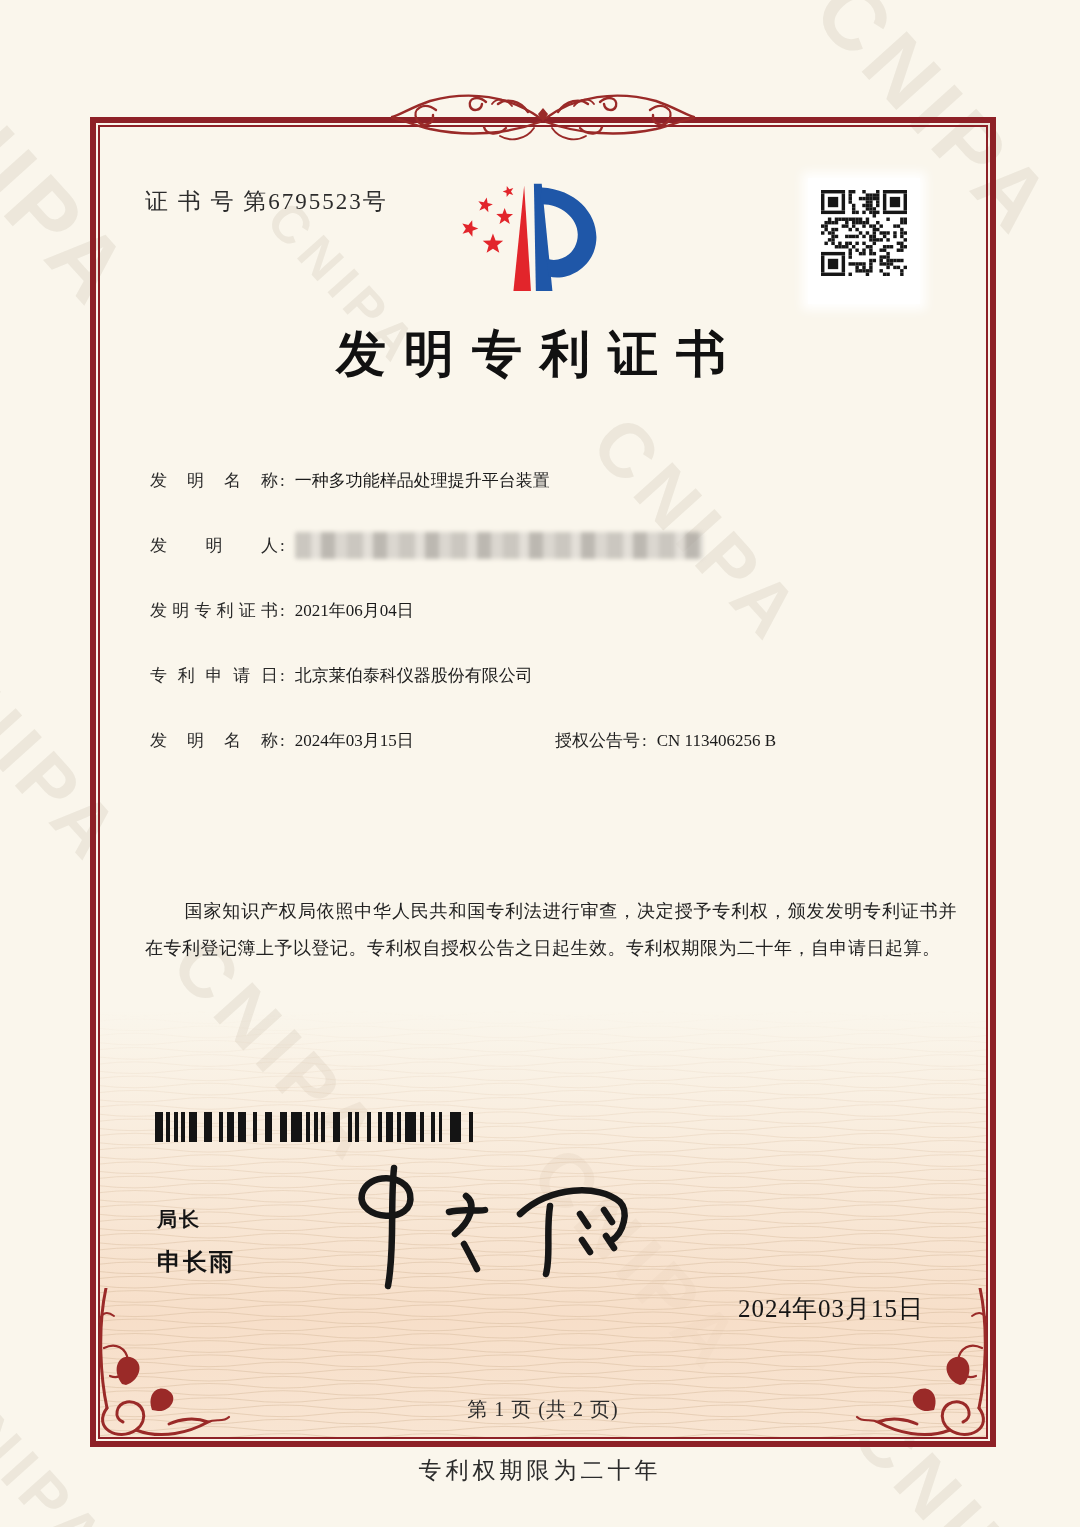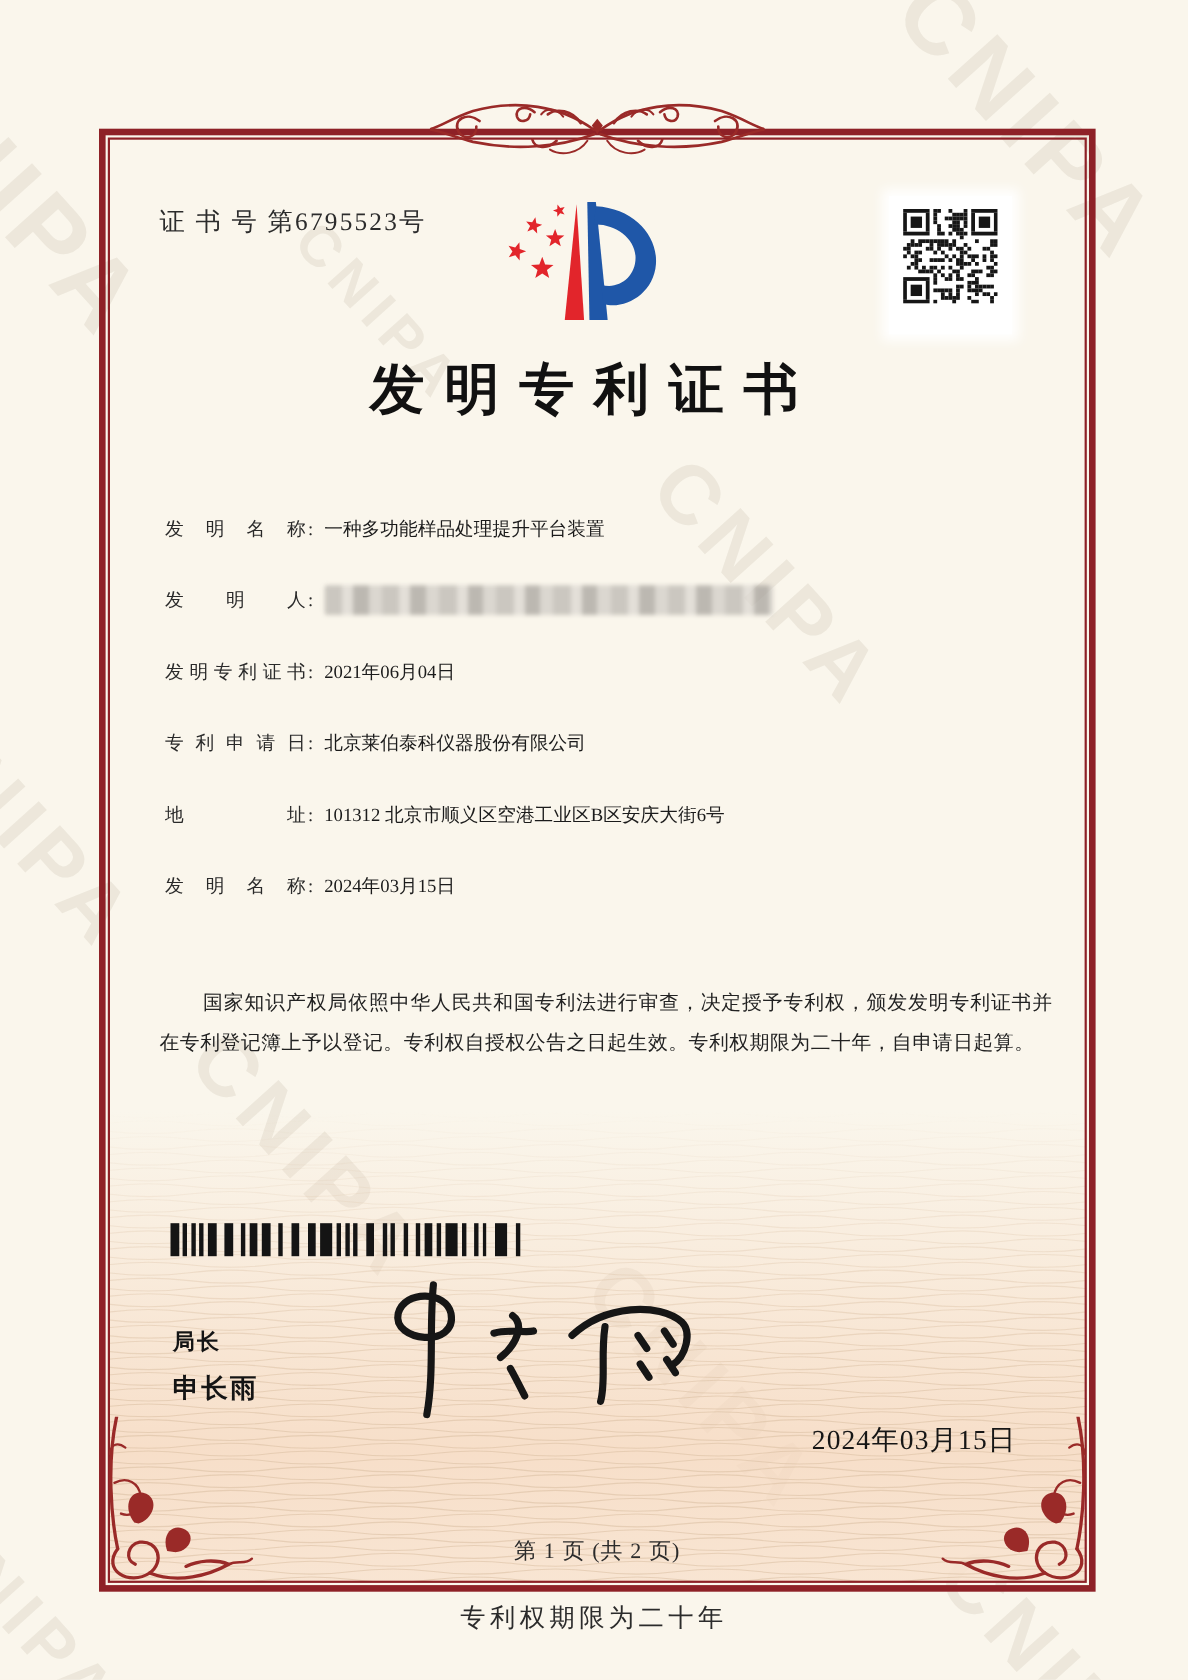--- a/index.html
+++ b/index.html
@@ -449,24 +449,24 @@
   <div class="f-row">
     <span class="f-label">发明人</span><span class="f-colon">:</span><span class="redacted-block"></span>
   </div>
   <div class="f-row">
     <span class="f-label">发明专利证书</span><span class="f-colon">:</span><span class="f-value">2021年06月04日</span>
   </div>
   <div class="f-row">
     <span class="f-label">专利申请日</span><span class="f-colon">:</span><span class="f-value">北京莱伯泰科仪器股份有限公司</span>
   </div>
   <div class="f-row">
-    <span class="f-label">地址</span><span class="f-colon">:</span><span class="f-value">101312 北京市顺义区空港工业区B区安庆大街6号</span>
-  </div>
-  <div class="f-row">
     <span class="f-label">发明名称</span><span class="f-colon">:</span><span class="f-value">2024年03月15日</span>
+    <span class="grant-pair">
+      <span>授权公告号</span><span class="f-colon">:</span><span class="f-value">CN 113406256 B</span>
+    </span>
   </div>
 </div>
 
 <div id="paras" class="abs">
   <p>国家知识产权局依照中华人民共和国专利法进行审查，决定授予专利权，颁发发明专利证书并在专利登记簿上予以登记。专利权自授权公告之日起生效。专利权期限为二十年，自申请日起算。</p>
 </div>
 
 <div id="barcode" class="abs">
     <div style="width: 7.57647px; background: rgb(20, 20, 20);"></div>
     <div style="width: 3.78824px; background: transparent;"></div>

